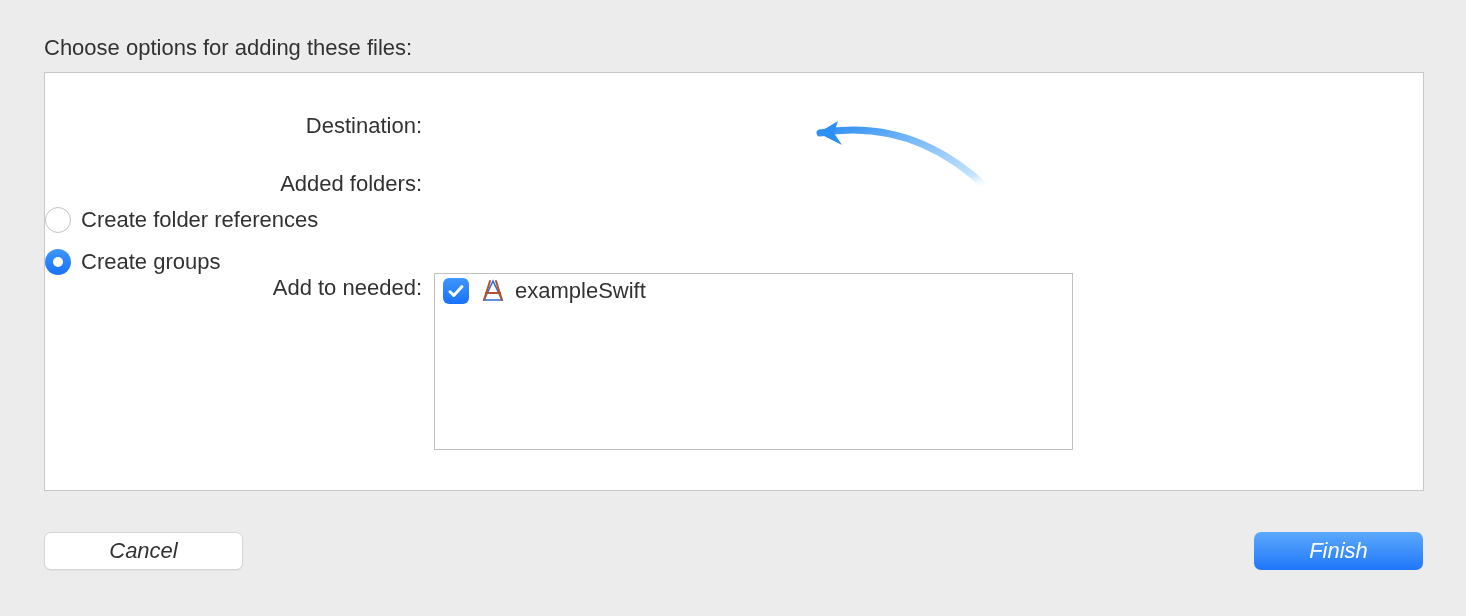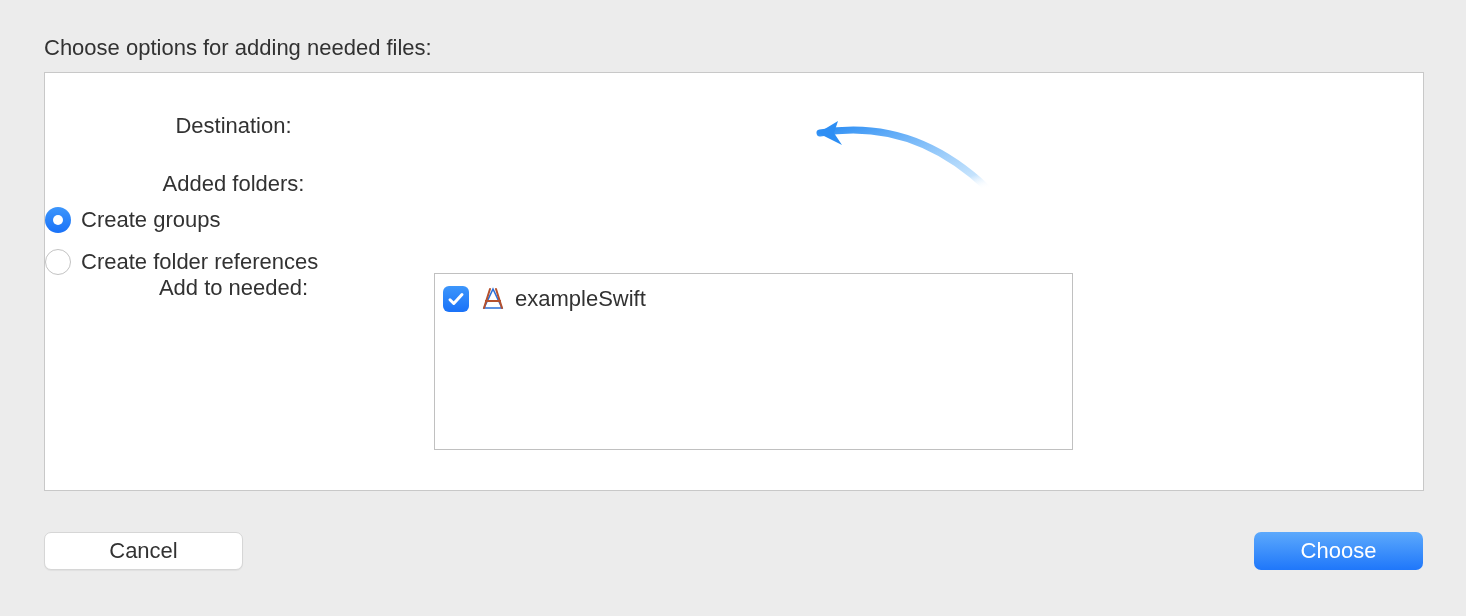--- a/index.html
+++ b/index.html
@@ -29,21 +29,21 @@
       height: 419px;
       background: #ffffff;
       border: 1px solid #c8c8c8;
     }
     .row {
       display: flex;
       align-items: flex-start;
     }
     .row-label {
       width: 389px;
-      text-align: center;
+      text-align: right;
       padding-right: 12px;
       line-height: 30px;
     }
     .row-controls {
       display: flex;
       flex-direction: column;
     }
     .ctrl-line {
       display: flex;
       align-items: center;
@@ -101,21 +101,21 @@
     }
     .row-targets {
       position: absolute;
       top: 200px;
     }
     .targets-list {
       width: 639px;
       height: 177px;
       border: 1px solid #c0c0c0;
       background: #ffffff;
-      padding: 10px 8px;
+      padding: 2px 8px;
     }
     .target-item {
       display: flex;
       align-items: center;
       height: 30px;
     }
     .app-icon {
       width: 28px;
       height: 28px;
       margin-right: 8px;
@@ -127,20 +127,21 @@
     .btn {
       position: absolute;
       height: 38px;
       border-radius: 7px;
       font-size: 22px;
       display: flex;
       align-items: center;
       justify-content: center;
       cursor: pointer;
       user-select: none;
+      font-style: italic;
     }
     .btn-cancel {
       left: 44px;
       bottom: 46px;
       width: 199px;
       background: #ffffff;
       border: 1px solid #d6d6d6;
       box-shadow: 0 1px 1px rgba(0,0,0,0.05);
       color: #323232;
     }
@@ -155,38 +156,38 @@
     .arrow-annotation {
       position: absolute;
       left: 812px;
       top: 103px;
       pointer-events: none;
     }
   </style>
 </head>
 <body>
 
-<div class="dialog-title">Choose options for adding needed files:</div>
+<div class="dialog-title">Choose options for adding these files:</div>
 
 <div class="content-box">
 
   <div class="row row-destination">
     <div class="row-label">Destination:</div>
   </div>
 
   <div class="row row-folders">
     <div class="row-label">Added folders:</div>
     <div class="row-controls">
       <div class="ctrl-line">
+        <div class="radio unselected"></div>
+        <span>Create folder references</span>
+      </div>
+      <div class="ctrl-line">
         <div class="radio selected"></div>
         <span>Create groups</span>
-      </div>
-      <div class="ctrl-line">
-        <div class="radio unselected"></div>
-        <span>Create folder references</span>
       </div>
     </div>
   </div>
 
   <div class="row row-targets">
     <div class="row-label">Add to needed:</div>
     <div class="row-controls">
       <div class="targets-list">
         <div class="target-item">
           <div class="checkbox checked">
@@ -216,13 +217,13 @@
       <stop offset="0%" stop-color="#2d8ef4" stop-opacity="1"></stop>
       <stop offset="85%" stop-color="#6db8f9" stop-opacity="0.4"></stop>
       <stop offset="100%" stop-color="#ffffff" stop-opacity="0"></stop>
     </linearGradient>
   </defs>
   <path d="M 8 30 Q 100 14 175 85" stroke="url(#arrowgrad)" stroke-width="7" fill="none" stroke-linecap="round"></path>
   <path d="M 6 30 L 26 18 L 22 30 L 30 42 Z" fill="#2d8ef4"></path>
 </svg>
 
 <div class="btn btn-cancel">Cancel</div>
-<div class="btn btn-finish">Choose</div>
+<div class="btn btn-finish">Finish</div>
 
 </body></html>

